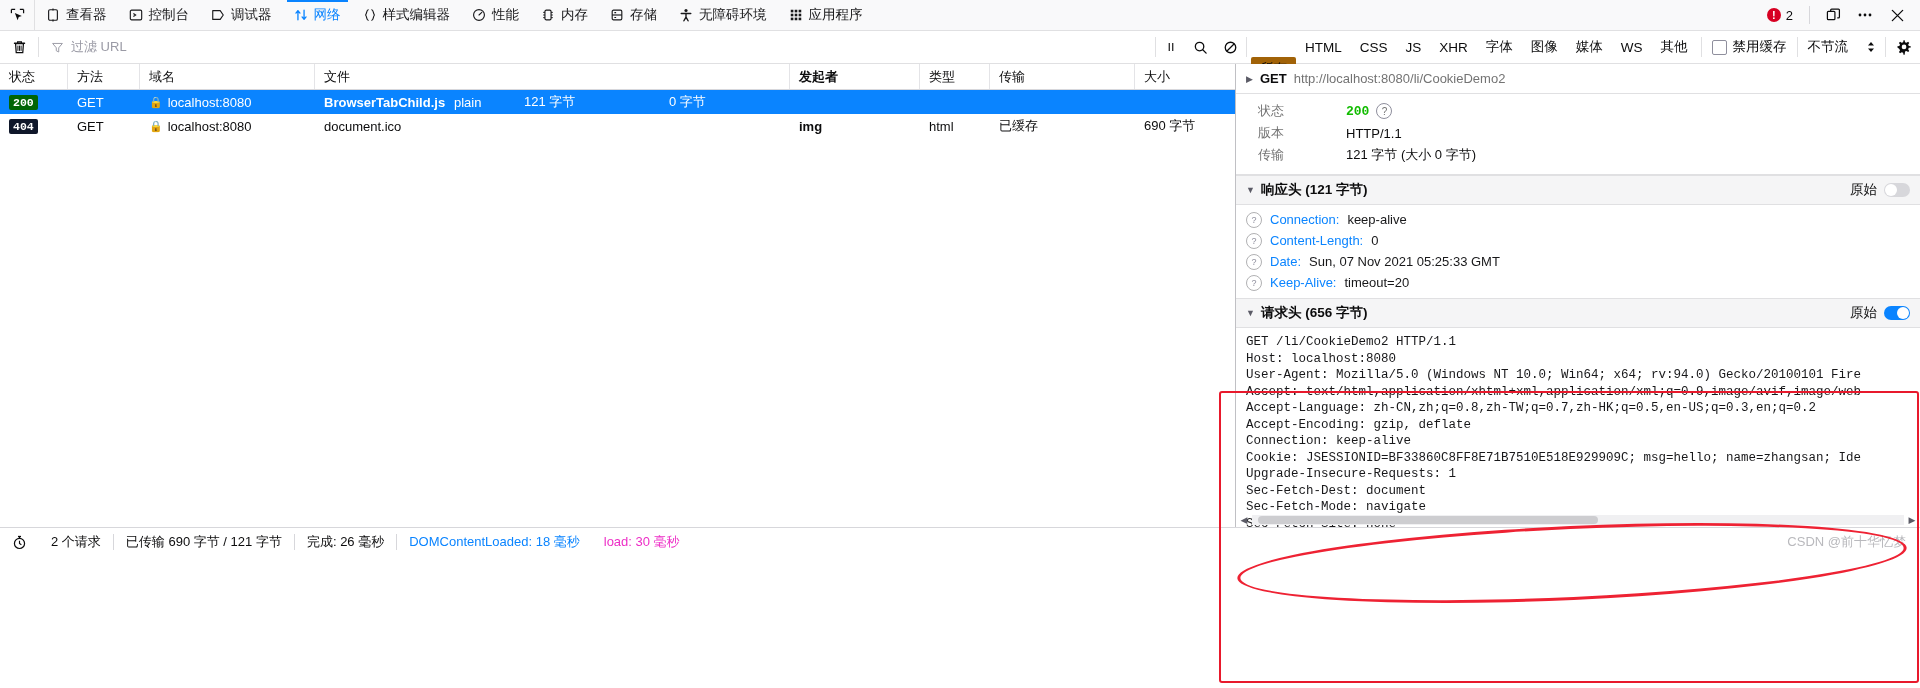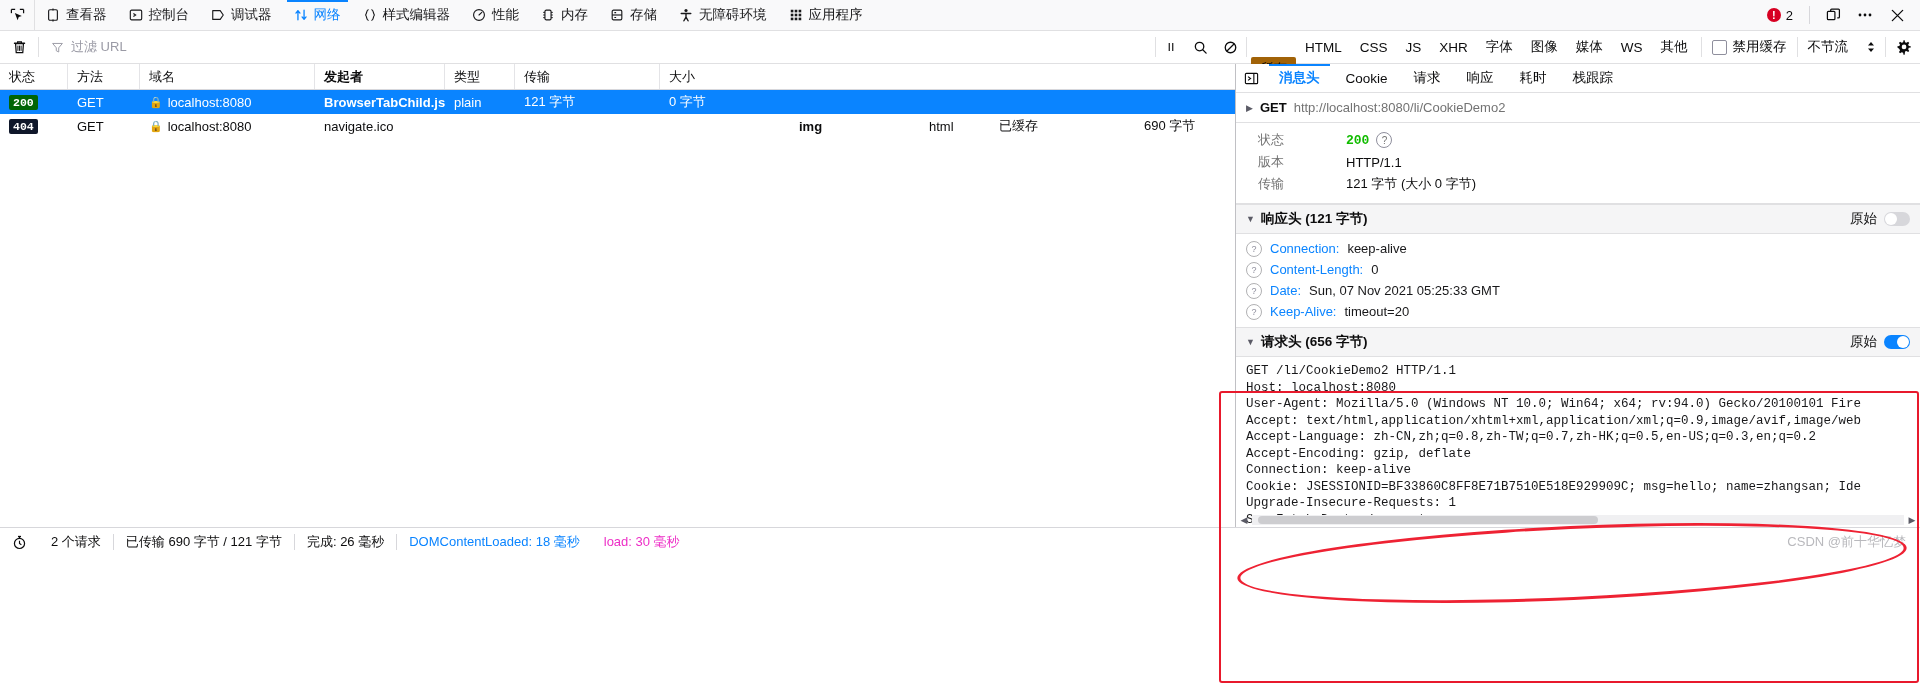--- a/index.html
+++ b/index.html
@@ -410,20 +410,21 @@
     </div>
   </div>
 
   <div class="body-split">
 
     <div class="req-list">
       <div class="rt-head">
         <div class="th c-status">状态</div>
         <div class="th c-method">方法</div>
         <div class="th c-domain">域名</div>
+        <div class="th c-file">文件</div>
         <div class="th c-initiator">发起者</div>
         <div class="th c-type">类型</div>
         <div class="th c-transfer">传输</div>
         <div class="th c-size">大小</div>
       </div>
 
       <div class="rt-body">
 
         <div class="rt-row selected">
           <div class="td c-status">
@@ -442,45 +443,30 @@
 
         <div class="rt-row">
           <div class="td c-status">
             <span class="status-pill st-404">404</span>
           </div>
           <div class="td c-method">GET</div>
           <div class="td c-domain">
             <span class="lock">🔒</span>
             <span>localhost:8080</span>
           </div>
-          <div class="td c-file">navigate.ico</div>
+          <div class="td c-file">document.ico</div>
           <div class="td c-initiator">img</div>
           <div class="td c-type">html</div>
           <div class="td c-transfer">已缓存</div>
           <div class="td c-size">690 字节</div>
         </div>
       </div>
     </div>
 
     <div class="details">
-      <div class="det-tabs">
-        <div class="det-toggle">
-          <svg width="15" height="15" viewBox="0 0 16 16">
-            <rect x="1.5" y="2.5" width="13" height="11" rx="1" fill="none" stroke="#0c0c0d" stroke-width="1.2"></rect>
-            <path d="M10.5 2.5v11" stroke="#0c0c0d" stroke-width="1.2"></path>
-            <path d="M4.3 6 L7 8 L4.3 10" fill="none" stroke="#0c0c0d" stroke-width="1.2"></path>
-          </svg>
-        </div>
-        <div class="det-tab selected">消息头</div>
-        <div class="det-tab">Cookie</div>
-        <div class="det-tab">请求</div>
-        <div class="det-tab">响应</div>
-        <div class="det-tab">耗时</div>
-        <div class="det-tab">栈跟踪</div>
-      </div>
 
 
       <div class="det-scroll">
         <div class="url-row">
           <span class="tri">▶</span>
           <span class="url-method">GET</span>
           <span class="url-text">http://localhost:8080/li/CookieDemo2</span>
         </div>
 
         <div class="summary">

